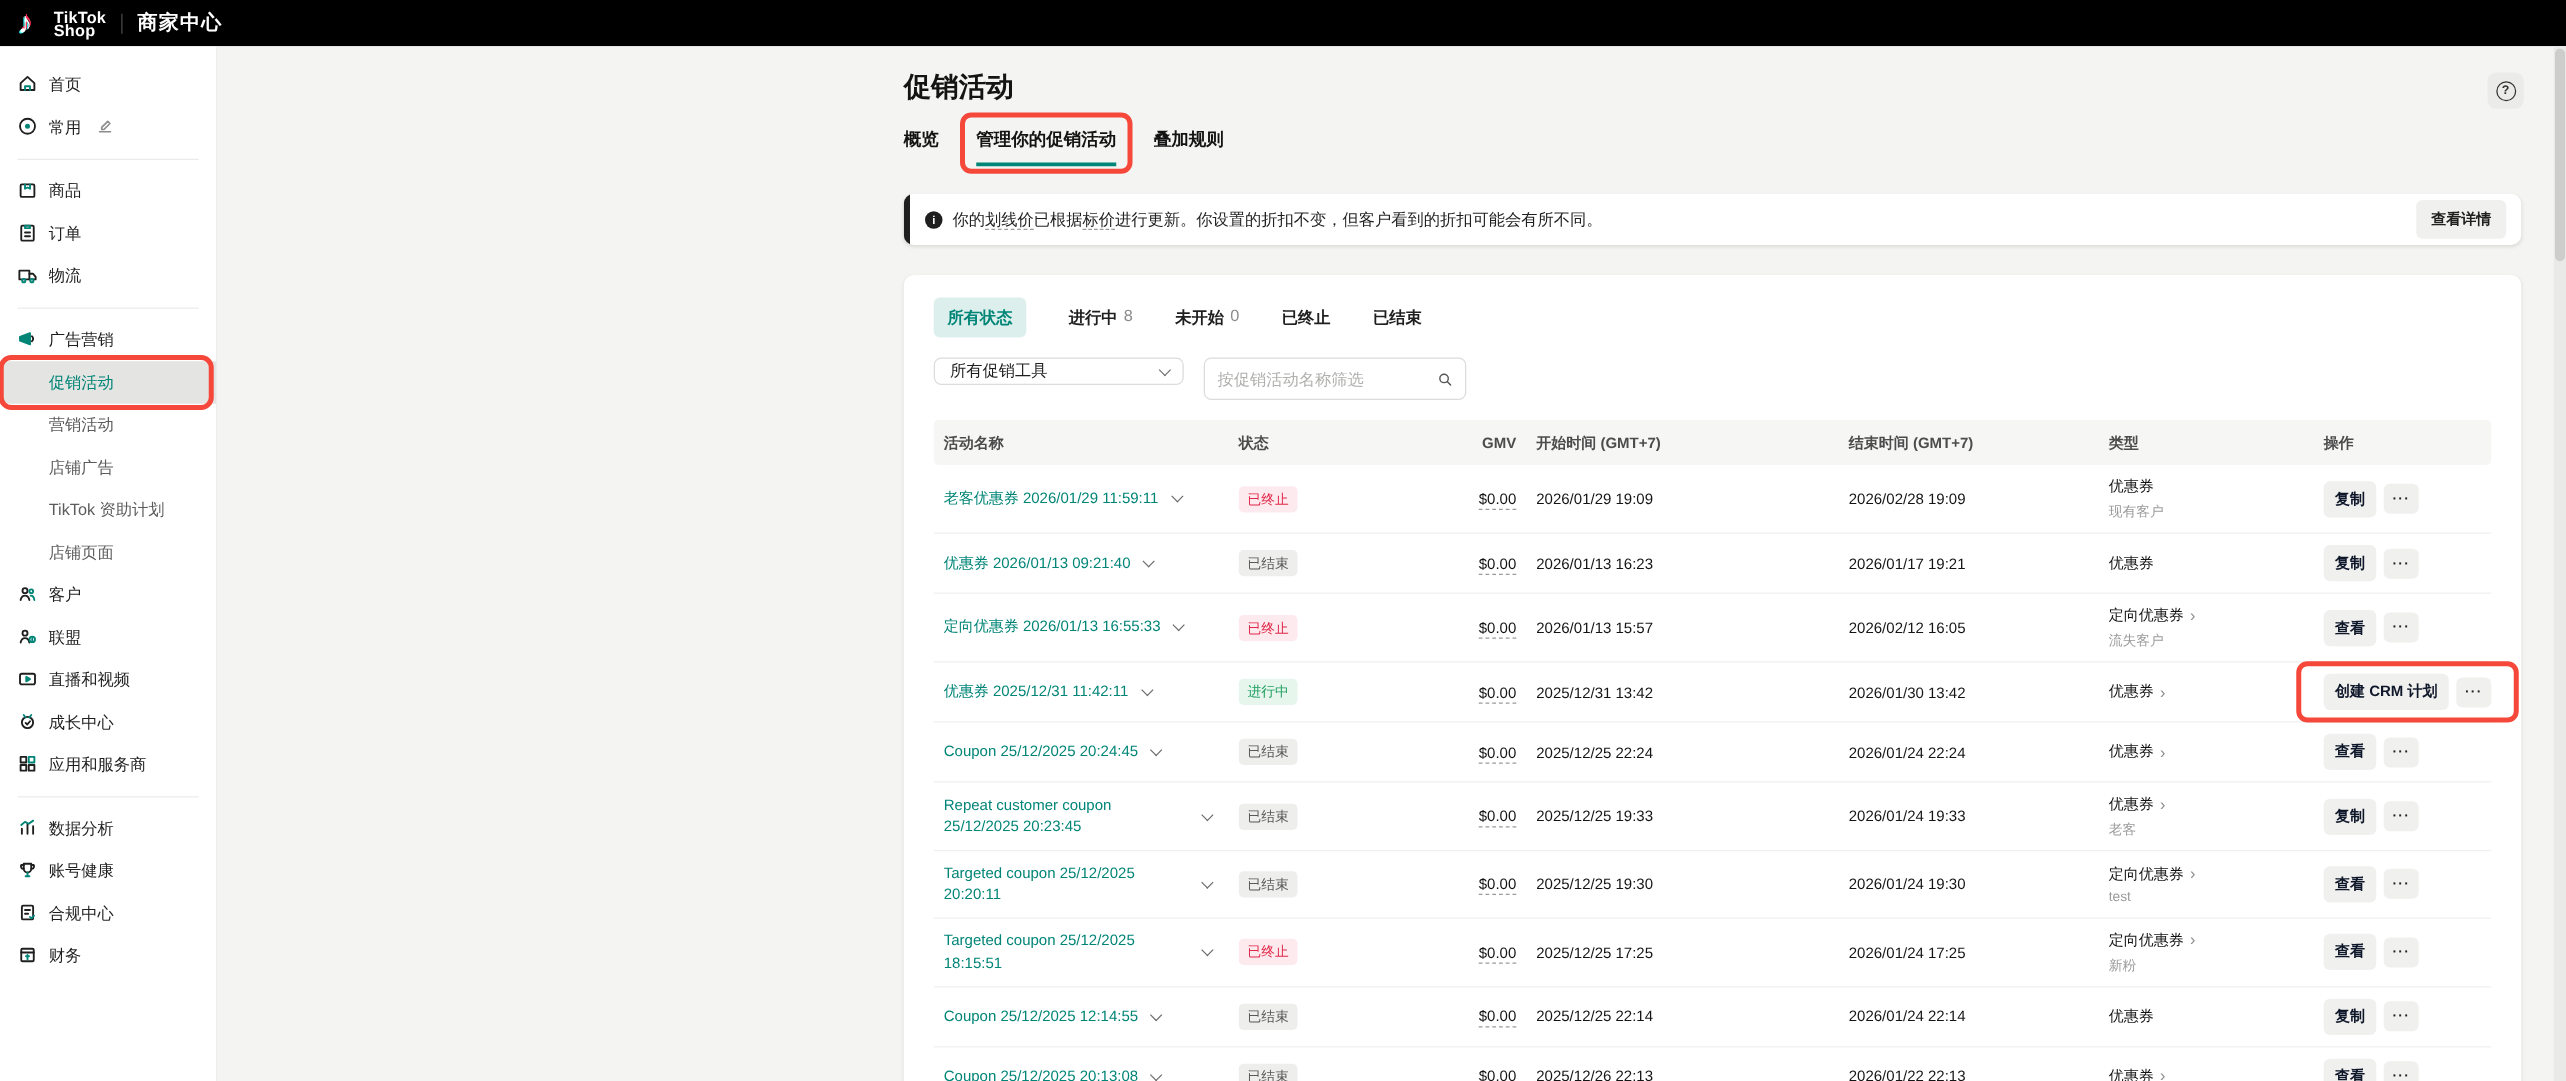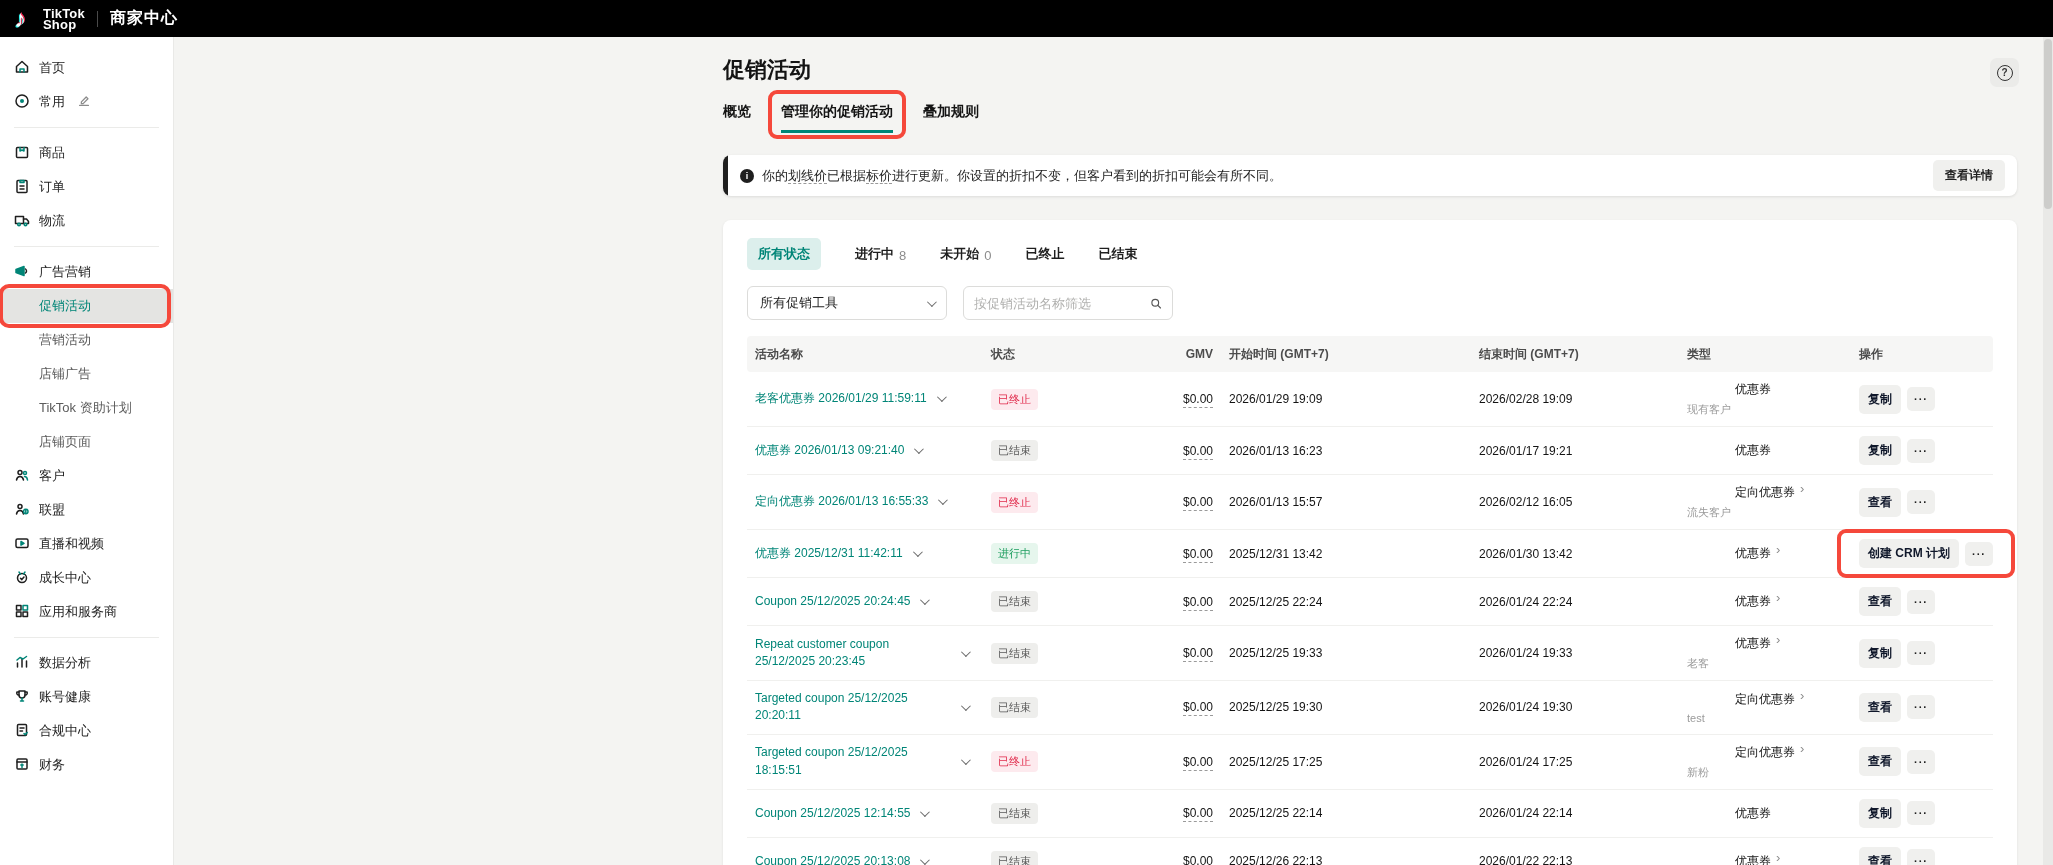--- a/index.html
+++ b/index.html
@@ -52,26 +52,26 @@
   .info-ic { width:14px; height:14px; border-radius:50%; background:#1f1f1f; color:#fff; font-size:9px; font-weight:700;
     font-style:normal; display:flex; align-items:center; justify-content:center; margin:0 8px 0 12px; flex:none; }
   .banner-text { font-size:13px; color:#1f1f1f; flex:1; }
   .dotted-term { border-bottom:1px dashed #9a9a9a; }
   .ghost-btn { background:#f0f0ee; border:none; border-radius:5px; padding:7px 12px; font-size:12px; font-weight:700;
     color:#1f1f1f; cursor:pointer; flex:none; font-family:Liberation Mono, monospace; }
 
   
   .card { background:#fff; border-radius:8px; box-shadow:0 1px 3px rgba(0,0,0,.08); padding:18px 24px 14px; }
   .status-tabs { display:flex; align-items:center; gap:34px; margin-bottom:16px; }
-  .status-tab { font-size:13px; font-weight:700; color:#1f1f1f; cursor:pointer; display:flex; gap:5px; align-items:flex-end; }
+  .status-tab { font-size:13px; font-weight:700; color:#1f1f1f; cursor:pointer; display:flex; gap:5px; align-items:flex-start; }
   .status-tab .cnt { color:#8c8c8c; font-weight:400; }
   .status-tab.active { background:#dcefec; color:#008577; border-radius:5px; padding:7px 11px; }
 
   .filter-row { display:flex; gap:16px; margin-bottom:16px; }
-  .select-box { width:200px; height:34px; border:1px solid #dcdcda; border-radius:6px; display:flex; align-items:center;
+  .select-box { width:200px; height:22px; border:1px solid #dcdcda; border-radius:6px; display:flex; align-items:center;
     padding:0 12px; font-size:13px; color:#1f1f1f; background:#fff; cursor:pointer; justify-content:space-between; }
   .chev-down { width:7px; height:7px; border-right:1.5px solid #707070; border-bottom:1.5px solid #707070;
     transform:rotate(45deg) translateY(-2px); flex:none; }
   .search-box { width:210px; height:34px; border:1px solid #dcdcda; border-radius:6px; display:flex; align-items:center;
     padding:0 10px; background:#fff; }
   .search-box input { border:none; outline:none; flex:1; font-size:13px; font-family:inherit; color:#1f1f1f; background:transparent; }
   .search-box input::placeholder { color:#b0b0ae; }
 
   
   .thead, .trow { display:grid; grid-template-columns:236px 150px 88px 250px 208px 172px 142px; align-items:center; }
@@ -84,21 +84,21 @@
   .cell-name { display:flex; align-items:center; gap:10px; }
   .name-link { color:#008577; max-width:196px; line-height:1.45; cursor:pointer; text-decoration:none; }
   .row-chev { width:7px; height:7px; border-right:1.4px solid #6b6b6b; border-bottom:1.4px solid #6b6b6b;
     transform:rotate(45deg) translateY(-2px); flex:none; cursor:pointer; }
   .badge { display:inline-block; font-size:11px; padding:3px 7px; border-radius:4px; font-weight:400; }
   .badge.terminated { color:#e0294a; background:#fdeaee; }
   .badge.ended { color:#595959; background:#eeeeec; }
   .badge.running { color:#1d9e5f; background:#e6f6ed; }
   .cell-gmv { text-align:right; }
   .gmv-val { border-bottom:1px dashed #9a9a9a; padding-bottom:1px; }
-  .type-line { display:flex; align-items:flex-start; gap:5px;margin-left:48px; }
+  .type-line { display:flex; align-items:center; gap:5px; }
   .type-arrow { color:#8c8c8c; font-size:13px; line-height:10px; cursor:pointer; }
   .type-sub { color:#9b9b9b; font-size:11px; margin-top:4px; }
   .cell-actions { position:relative; }
   .action-group { display:flex; gap:6px; align-items:center; }
   .act-btn { background:#f0f0ee; border:none; border-radius:5px; padding:6px 9px; font-size:12px; font-weight:700;
     color:#0f172a; cursor:pointer; white-space:nowrap; font-family:inherit; }
   .more-btn { background:#f0f0ee; border:none; border-radius:5px; padding:6px 7px; font-size:11px; font-weight:700;
     color:#1f1f1f; cursor:pointer; letter-spacing:1px; font-family:inherit; }
   .cell-actions .annotation { left:-14px; right:-22px; top:-10px; bottom:-10px; border-width:4px; }
 

